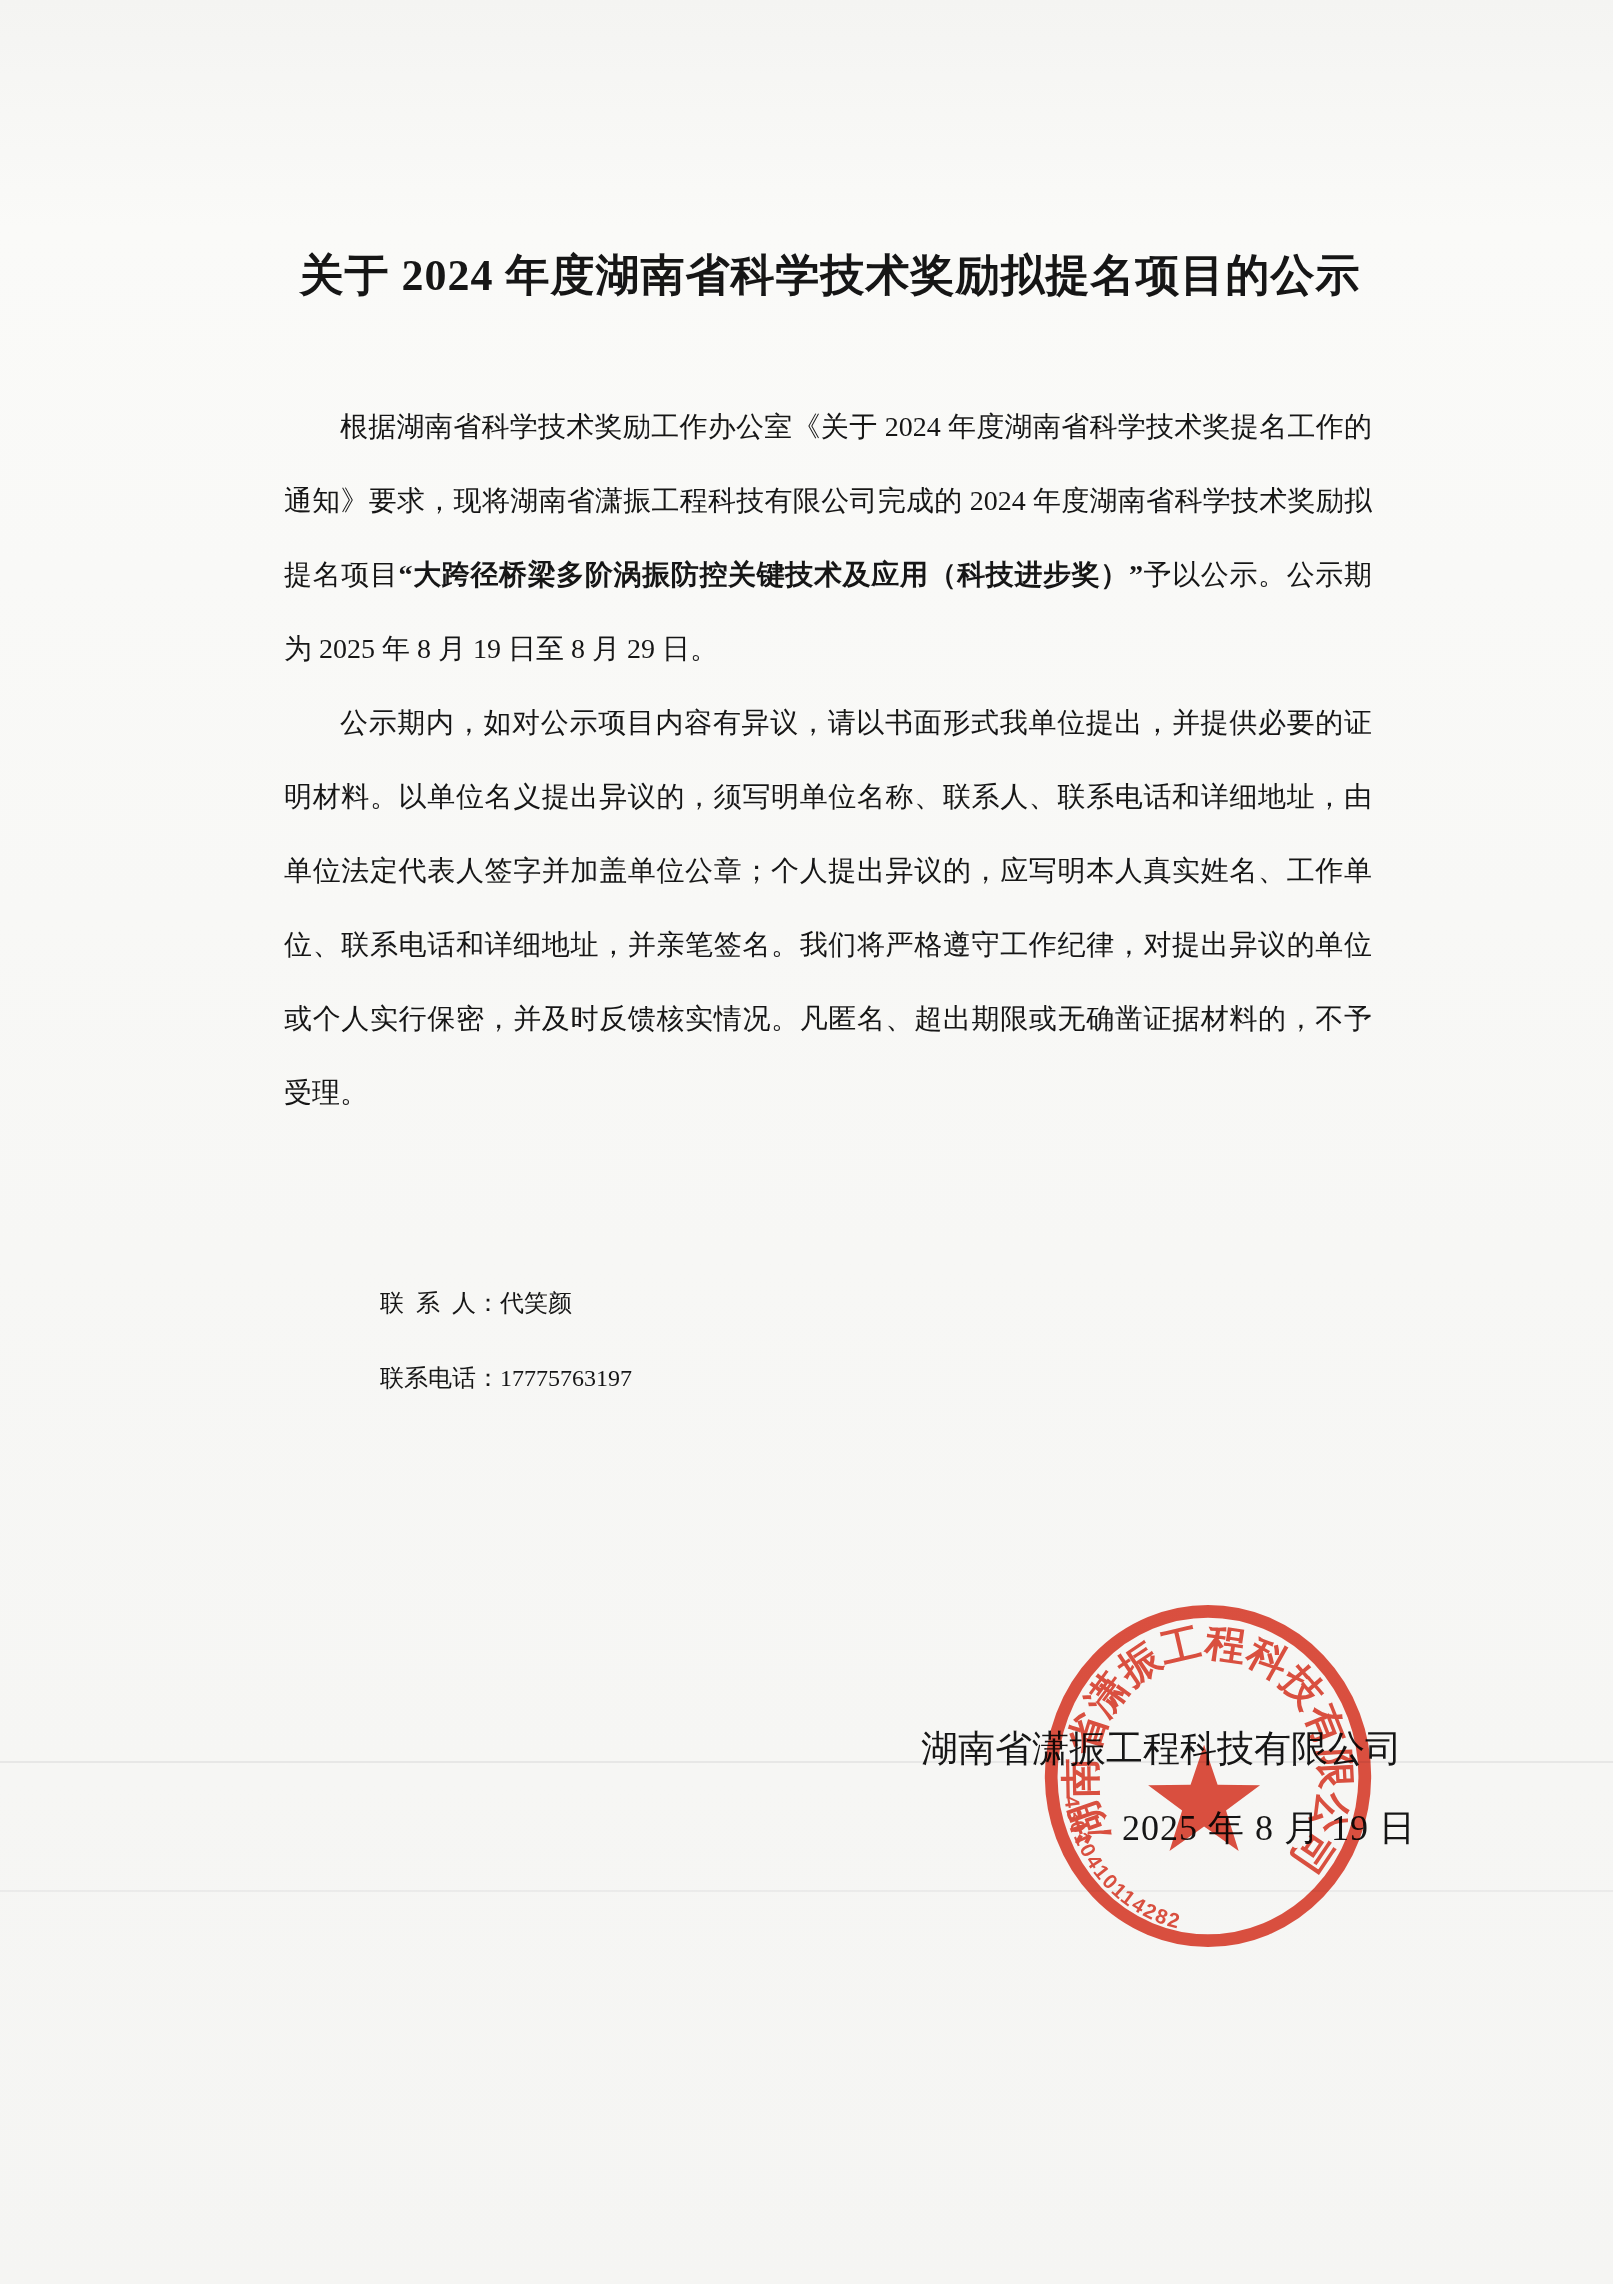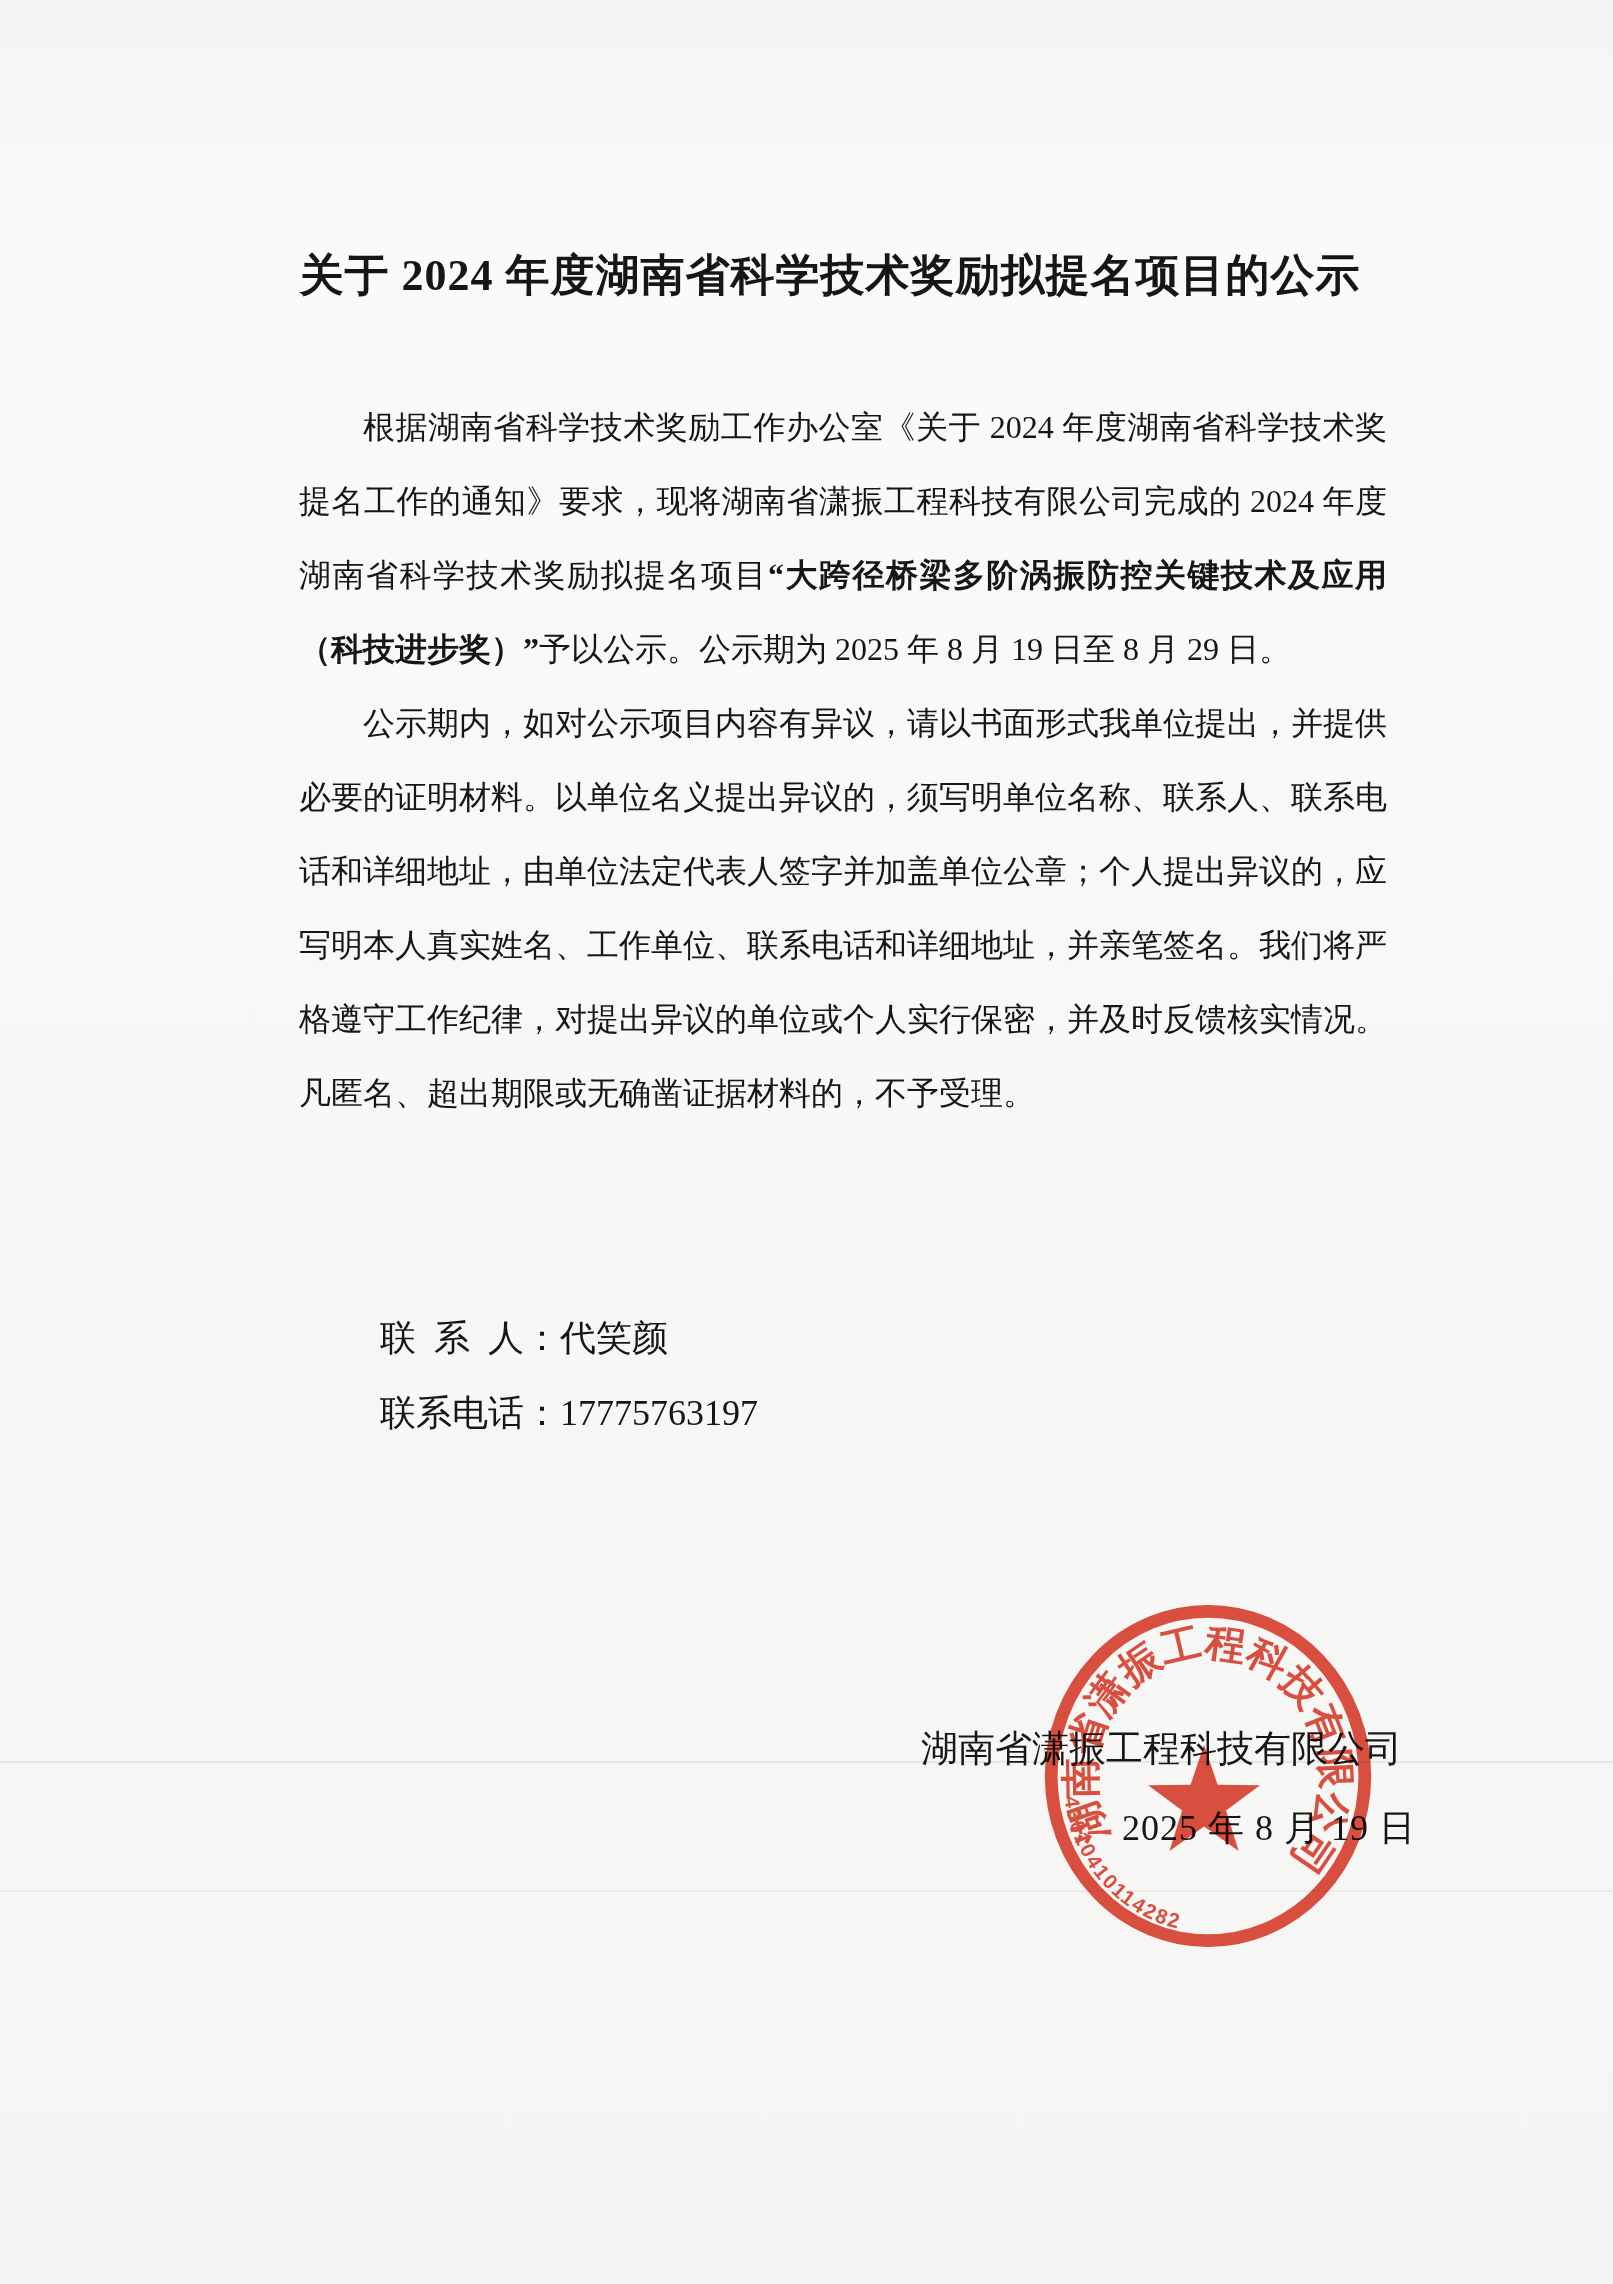--- a/index.html
+++ b/index.html
@@ -14,29 +14,29 @@
     background:linear-gradient(180deg,#f4f4f2 0%,#fafaf8 10%,#f7f7f5 55%,#f5f5f3 100%);
     color:#161616;
     overflow:hidden;
   }
   .title{
     position:absolute;left:286px;width:1088px;top:248px;
     font-size:44px;line-height:55px;font-weight:bold;
     text-align:center;letter-spacing:1px;white-space:nowrap;
   }
   .body-text{
-    position:absolute;left:299px;width:1088px;top:390px;
-    font-size:32px;line-height:74px;
+    position:absolute;left:284px;width:1088px;top:390px;
+    font-size:28px;line-height:74px;
     text-align:justify;
   }
   .body-text p{margin:0;text-indent:2em;}
   .body-text .bold{font-weight:bold;}
   .contacts{
-    position:absolute;left:380px;top:1301px;
-    font-size:36px;line-height:75px;
+    position:absolute;left:380px;top:1266px;
+    font-size:24px;line-height:75px;
   }
   .contact-line{white-space:nowrap;}
   .sig-company{
     position:absolute;left:921px;top:1727px;
     font-size:37px;line-height:43px;white-space:nowrap;
   }
   .sig-date{
     position:absolute;left:1122px;top:1806px;
     font-size:36px;line-height:45px;white-space:nowrap;letter-spacing:1px;
   }

